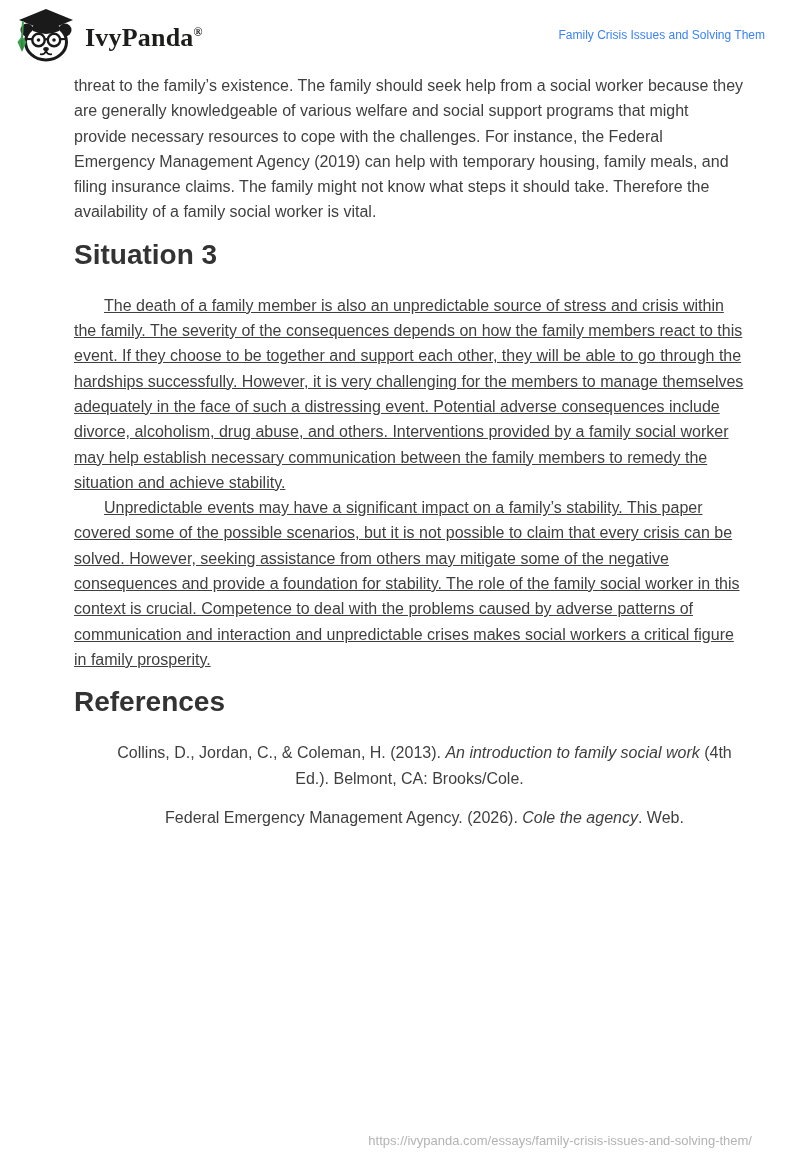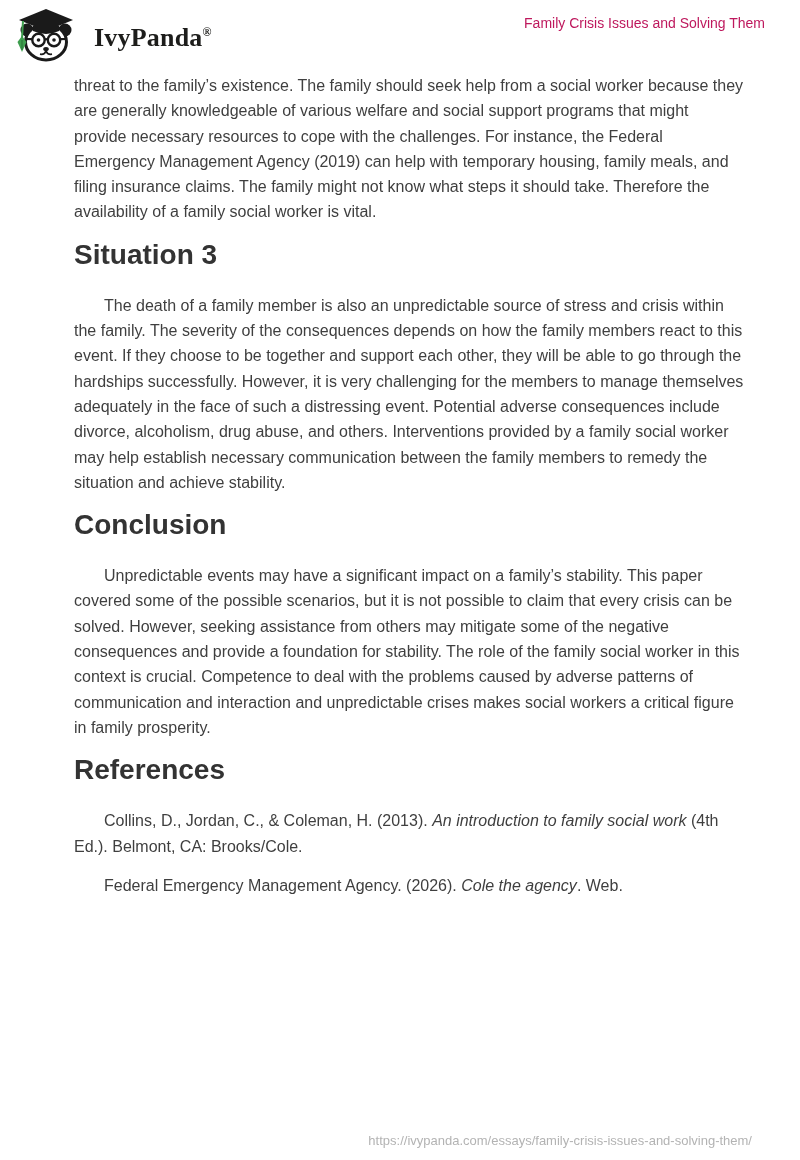--- a/index.html
+++ b/index.html
@@ -15,65 +15,66 @@
   .page-header {
     display: flex;
     justify-content: space-between;
     align-items: flex-start;
     padding: 8px 35px 0 14px;
     height: 70px;
   }
   .brand {
     display: flex;
     align-items: center;
-    gap: 18px;
+    gap: 9px;
     cursor: pointer;
   }
   .brand-name {
     font-family: "Liberation Serif", serif;
     font-weight: bold;
     font-size: 26px;
     color: #1d1d1b;
     letter-spacing: 0.2px;
   }
   .brand-reg {
     font-family: "Liberation Serif", serif;
     font-weight: bold;
     font-size: 12px;
     color: #1d1d1b;
     vertical-align: super;
   }
   .doc-title {
-    margin-top: 7px;
-    font-size: 14px;
-    color: #be185d;
+    margin-top: 20px;
+    font-size: 12px;
+    color: #3b82f6;
   }
   main {
     padding: 3px 55px 0 74px;
   }
   .para {
     font-size: 16px;
     line-height: 25.3px;
     color: #3f3f3f;
     text-align: left;
   }
-  .para.indent { text-indent: 30px; }
+  .para.indent { text-indent: 30px; text-decoration: underline; }
   h2 {
     font-size: 28px;
     line-height: 34px;
     font-weight: bold;
     color: #333333;
     margin: 13px 0 21px 0;
   }
   .ref {
     font-size: 16px;
     line-height: 25.3px;
     color: #3f3f3f;
     text-indent: 30px;
     margin-bottom: 14px;
+    text-align: center;
   }
   .ref .italic { font-style: italic; }
   .page-footer {
     position: absolute;
     right: 48px;
     bottom: 12px;
     font-size: 13px;
     color: #b3b3b3;
   }
 </style>
@@ -114,21 +115,20 @@
   </div>
   <div class="doc-title">Family Crisis Issues and Solving Them</div>
 </header>
 
 <main>
   <p class="para">threat to the family’s existence. The family should seek help from a social worker because they are generally knowledgeable of various welfare and social support programs that might provide necessary resources to cope with the challenges. For instance, the Federal Emergency Management Agency (2019) can help with temporary housing, family meals, and filing insurance claims. The family might not know what steps it should take. Therefore the availability of a family social worker is vital.</p>
 
   <h2>Situation 3</h2>
   <p class="para indent">The death of a family member is also an unpredictable source of stress and crisis within the family. The severity of the consequences depends on how the family members react to this event. If they choose to be together and support each other, they will be able to go through the hardships successfully. However, it is very challenging for the members to manage themselves adequately in the face of such a distressing event. Potential adverse consequences include divorce, alcoholism, drug abuse, and others. Interventions provided by a family social worker may help establish necessary communication between the family members to remedy the situation and achieve stability.</p>
 
-  <h2>Conclusion</h2>
   <p class="para indent">Unpredictable events may have a significant impact on a family’s stability. This paper covered some of the possible scenarios, but it is not possible to claim that every crisis can be solved. However, seeking assistance from others may mitigate some of the negative consequences and provide a foundation for stability. The role of the family social worker in this context is crucial. Competence to deal with the problems caused by adverse patterns of communication and interaction and unpredictable crises makes social workers a critical figure in family prosperity.</p>
 
   <h2>References</h2>
   <p class="ref"><span>Collins, D., Jordan, C., &amp; Coleman, H. (2013). </span><span class="italic">An introduction to family social work</span><span> (4th Ed.). Belmont, CA: Brooks/Cole.</span></p>
   <p class="ref"><span>Federal Emergency Management Agency. (2026). </span><span class="italic">Cole the agency</span><span>. Web.</span></p>
 </main>
 
 <div class="page-footer">https://ivypanda.com/essays/family-crisis-issues-and-solving-them/</div>
 
 </body></html>

